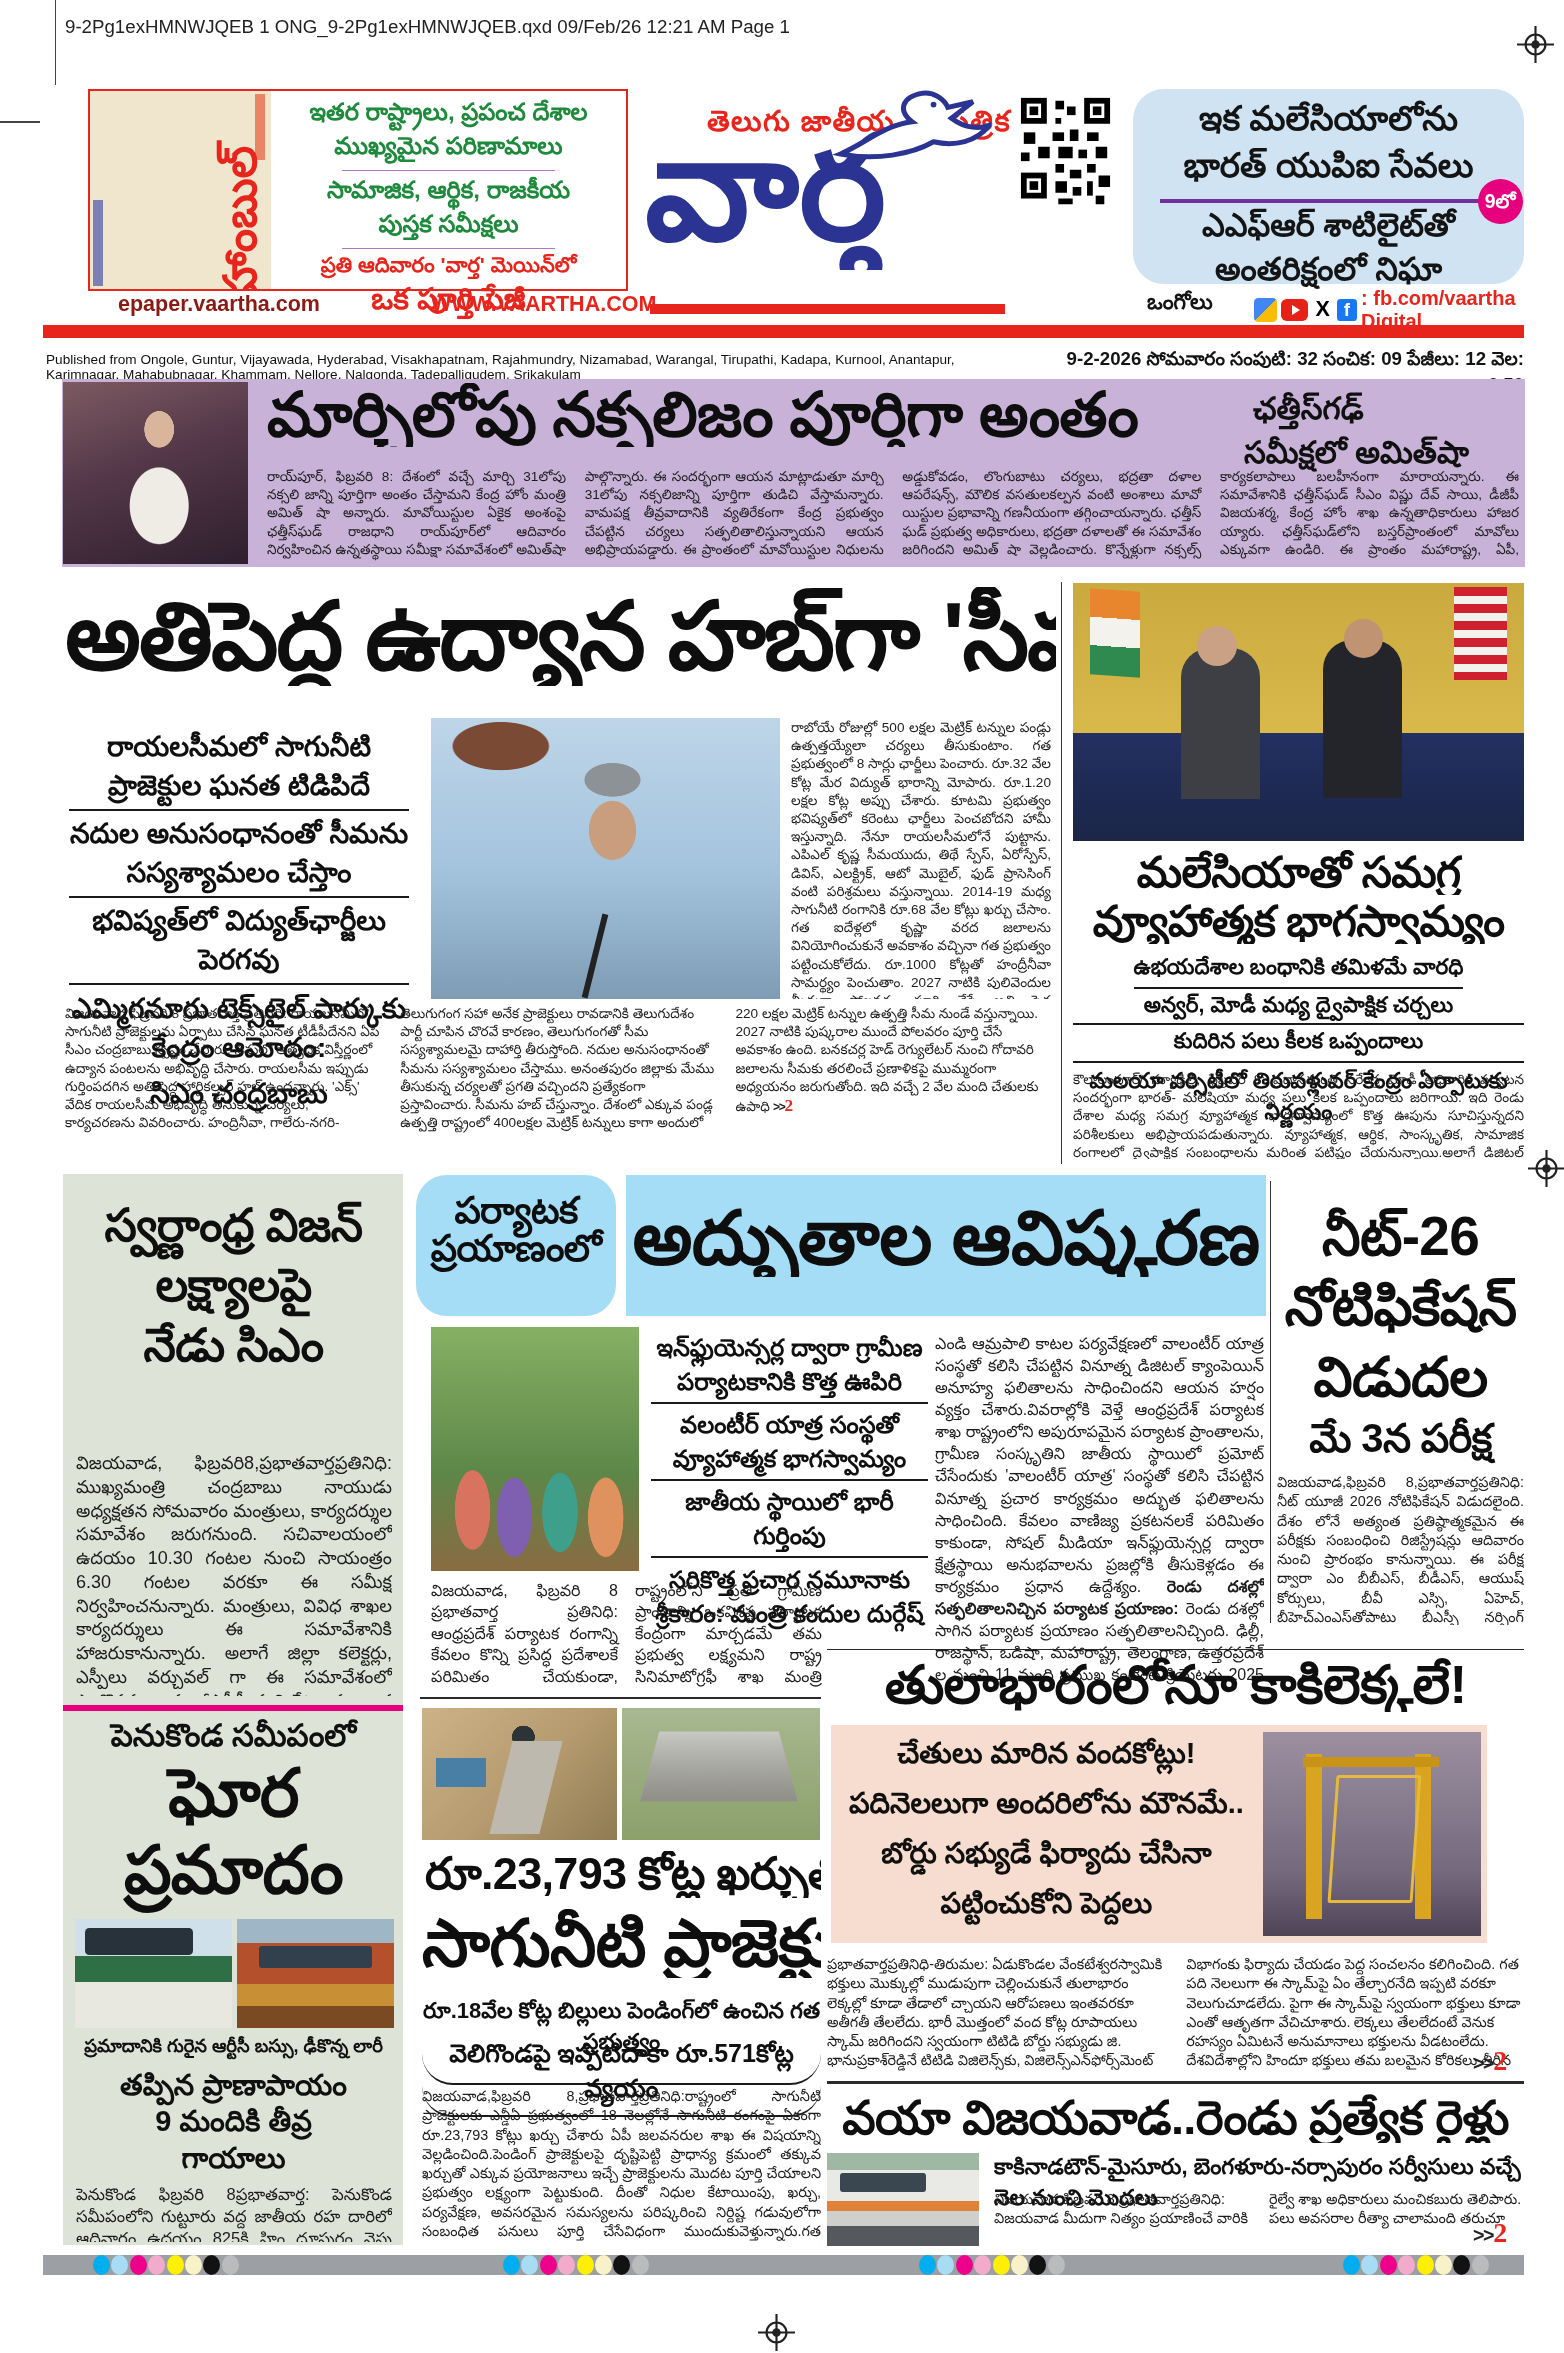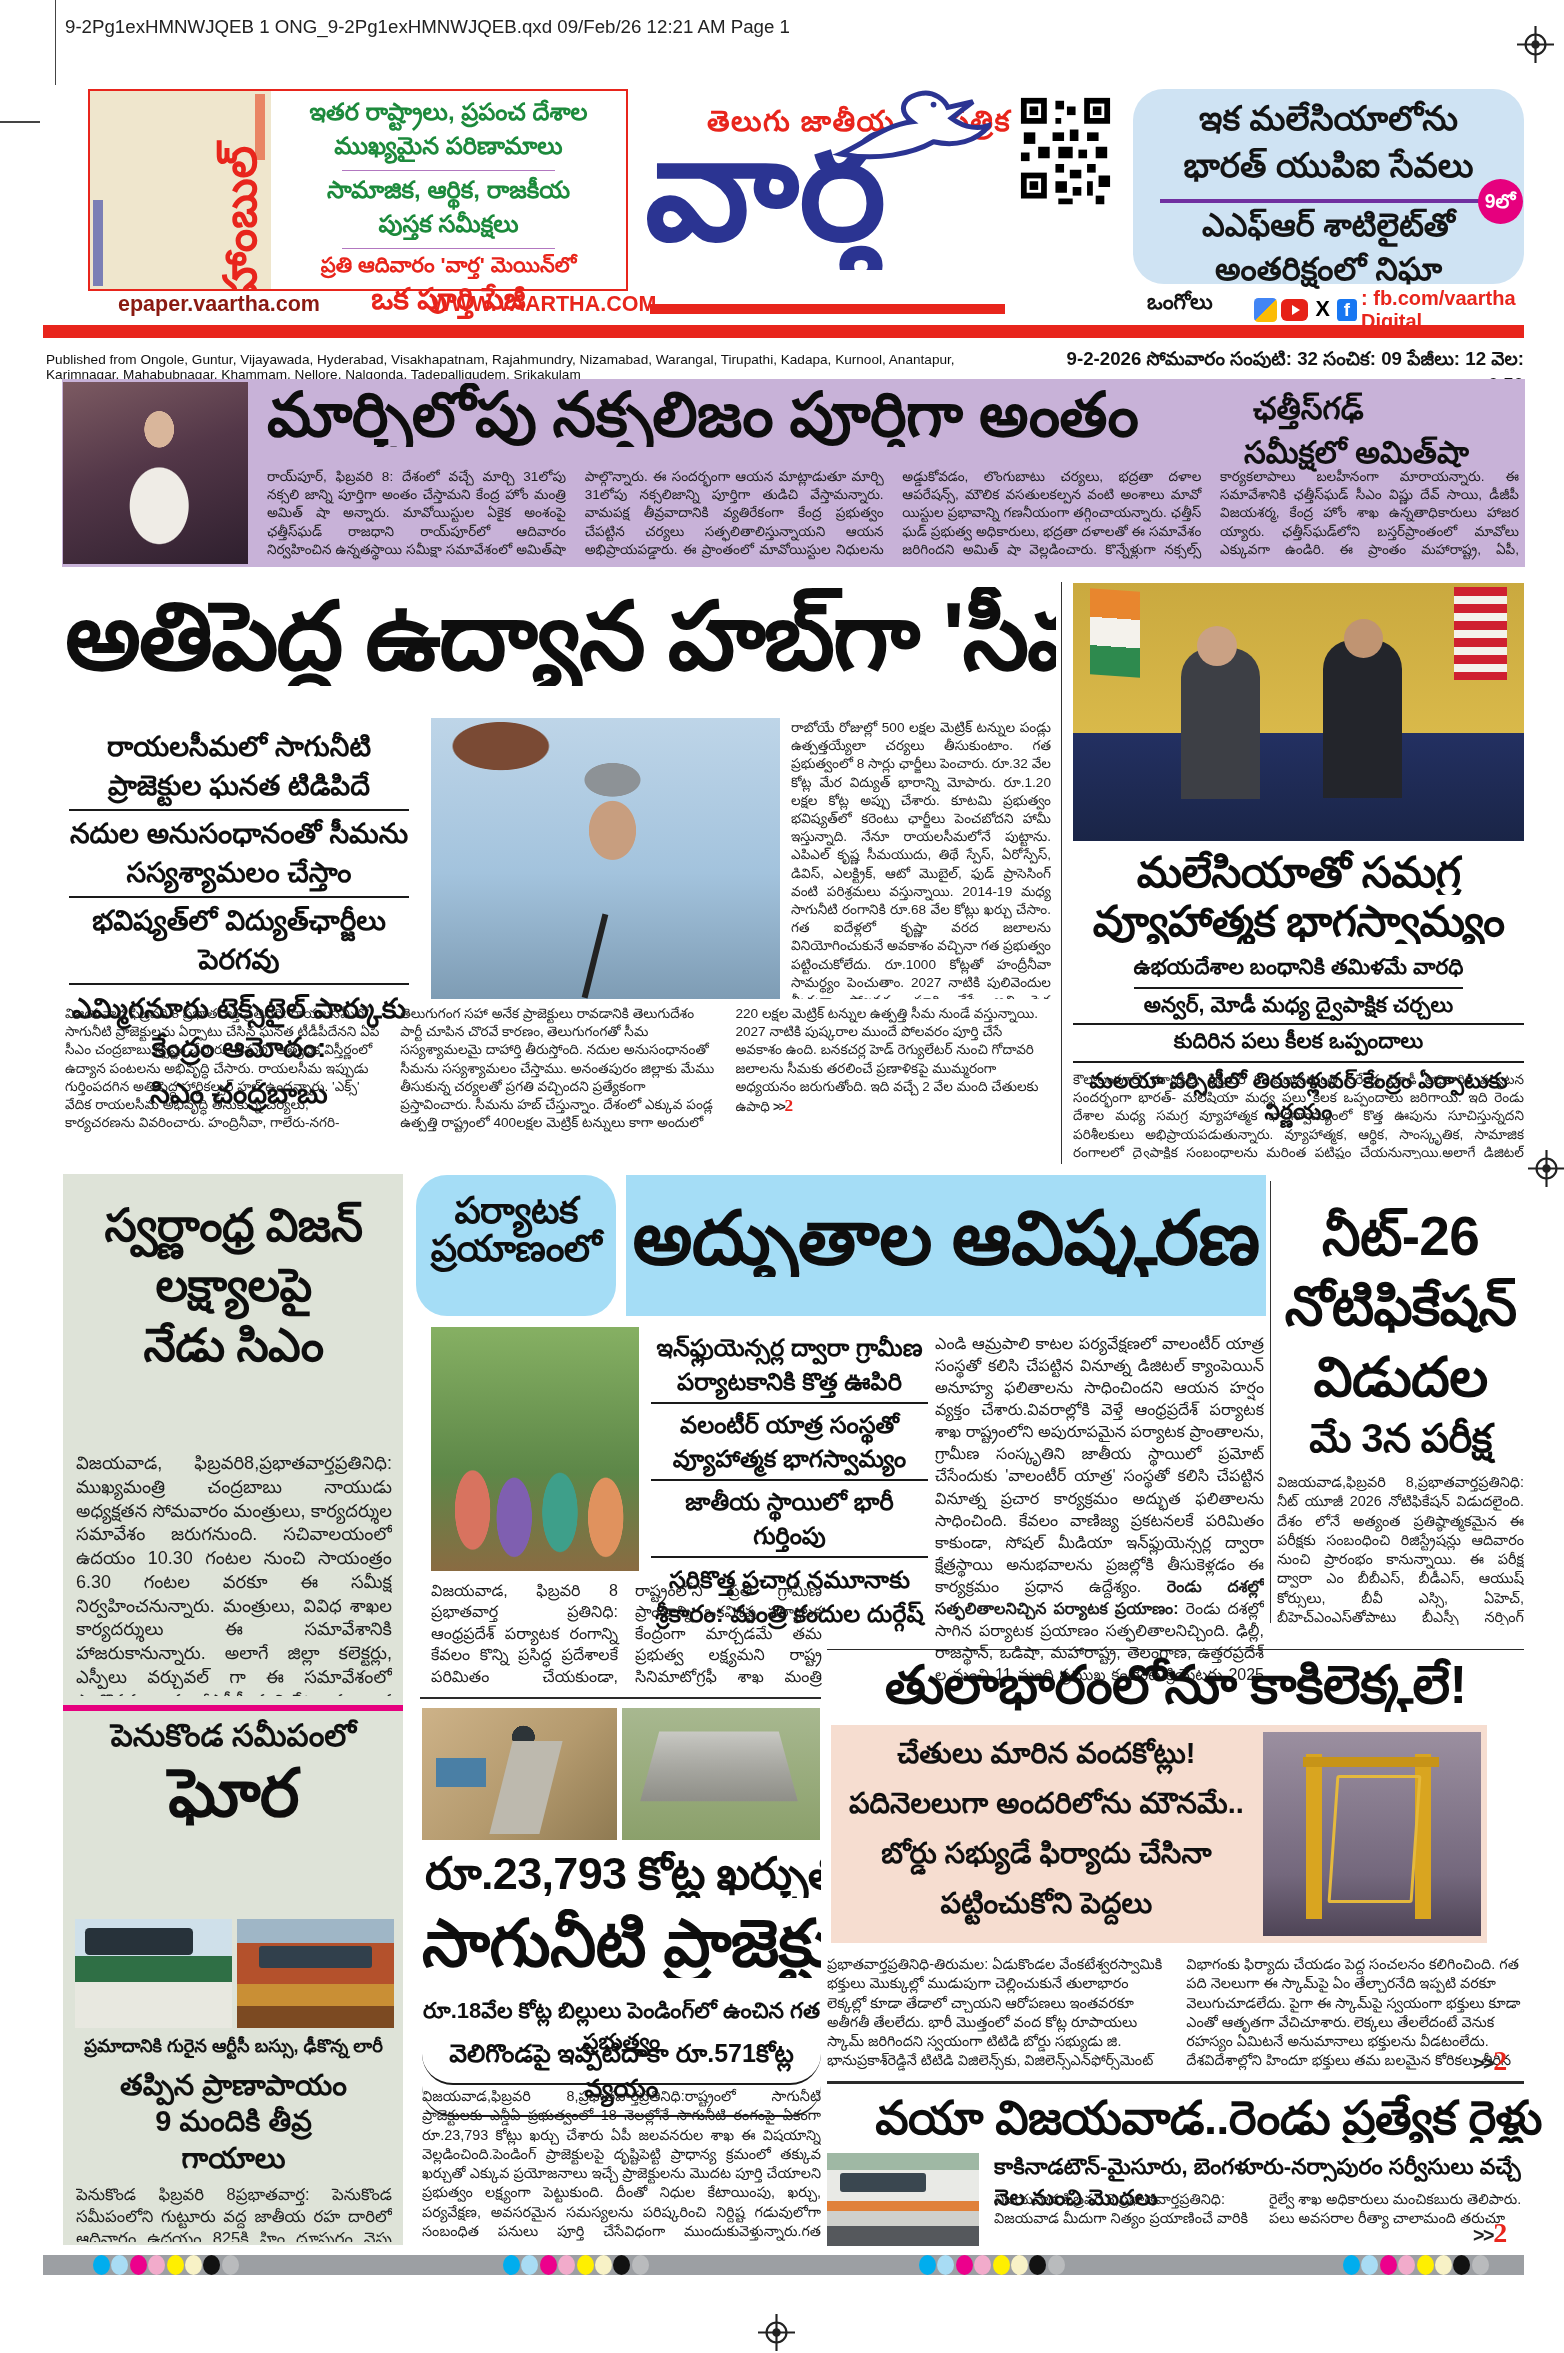--- a/index.html
+++ b/index.html
@@ -189,20 +189,21 @@
     <div>లక్ష్యాలపై</div>
     <div>నేడు సిఎం</div>
   </div>
   <div class="abs bodytxt just" style="left:76px;top:1452px;width:316px;height:244px;font-size:18px;line-height:1.32;overflow:hidden;">
     <span>విజయవాడ, ఫిబ్రవరి8,ప్రభాతవార్తప్రతినిధి: ముఖ్యమంత్రి చంద్రబాబు నాయుడు అధ్యక్షతన సోమవారం మంత్రులు, కార్యదర్శుల సమావేశం జరుగనుంది. సచివాలయంలో ఉదయం 10.30 గంటల నుంచి సాయంత్రం 6.30 గంటల వరకూ ఈ సమీక్ష నిర్వహించనున్నారు. మంత్రులు, వివిధ శాఖల కార్యదర్శులు ఈ సమావేశానికి హాజరుకానున్నారు. అలాగే జిల్లా కలెక్టర్లు, ఎస్పీలు వర్చువల్ గా ఈ సమావేశంలో పాల్గొననున్నారు. జీఎస్డీపీ వృద్ధి రేటు, స్వర్ణాంధ్ర 2047 విజన్ లక్ష్యాల్లో భాగంగా పది సూత్రాల అమలు, ఆదాయార్జన శాఖలు, కేంద్ర ప్రాయోజిత పథకాలకు సంబంధించిన యాక్షన్ ప్లాన్ పై ముఖ్యమంత్రి సమీక్షించనున్నారు. వీటితో పాటు రాష్ట్రంలోకి వచ్చిన వివిధ పెట్టు బడులు, ప్రస్తుతం రాష్ట్రంలో</span>
     
   </div>
   <div class="abs" style="left:63px;top:1705px;width:340px;height:5.7px;background:#e6007e;"></div>
   <div class="abs sub ctr" style="left:69px;top:1718px;width:329px;font-size:31px;">పెనుకొండ సమీపంలో</div>
   <div class="abs hl ctr" style="left:69px;top:1758px;width:329px;font-size:67px;text-align:center;">ఘోర</div>
+  <div class="abs hl ctr" style="left:69px;top:1835px;width:329px;font-size:67px;">ప్రమాదం</div>
   <div class="abs photo" style="left:75px;top:1919px;width:157px;height:109px;background:
       linear-gradient(180deg,#cfe0ea 0 34%,#2f6f45 34% 58%,#e8e8e0 58% 100%);">
     <div style="position:absolute;left:10px;top:8.6px;width:108px;height:27px;background:#27323a;border-radius:4.3px;"></div>
   </div>
   <div class="abs photo" style="left:237px;top:1919px;width:157px;height:109px;background:
       linear-gradient(180deg,#9fb6c6 0 22%,#b4512c 22% 60%,#c98f35 60% 80%,#7c4a22 80%);">
     <div style="position:absolute;left:21.5px;top:27px;width:113px;height:21.5px;background:#31404c;border-radius:2.9px;"></div>
   </div>
   <div class="abs sub ctr" style="left:69px;top:2036px;width:329px;font-size:18px;">ప్రమాదానికి గురైన ఆర్టీసీ బస్సు, ఢీకొన్న లారీ</div>
   <div class="abs sub ctr" style="left:69px;top:2067px;width:329px;font-size:29px;line-height:1.25;">
@@ -297,21 +298,21 @@
       <div style="position:absolute;left:69px;top:43px;width:79px;height:122px;border:3.6px solid #e5b93c;border-radius:2.9px;background:transparent;transform:skewX(-4deg);"></div>
     </div>
   </div>
   <div class="abs" style="left:827px;top:1955px;width:697px;height:119px;column-count:2;column-gap:21.5px;overflow:hidden;">
     <span class="bodytxt just" style="font-size:14.4px;">ప్రభాతవార్తప్రతినిధి-తిరుమల: ఏడుకొండల వేంకటేశ్వరస్వామికి భక్తులు మొక్కుల్లో ముడుపుగా చెల్లించుకునే తులాభారం లెక్కల్లో కూడా తేడాలో చ్చాయని ఆరోపణలు ఇంతవరకూ అతీగతీ తేలలేదు. భారీ మొత్తంలో వంద కోట్ల రూపాయలు స్కామ్ జరిగిందని స్వయంగా టిటిడి బోర్డు సభ్యుడు జి. భానుప్రకాశ్‌రెడ్డినే టిటిడి విజిలెన్స్‌కు, విజిలెన్స్‌ఎన్‌ఫోర్స్‌మెంట్ విభాగంకు ఫిర్యాదు చేయడం పెద్ద సంచలనం కలిగించింది. గత పది నెలలుగా ఈ స్కామ్‌పై ఏం తేల్చారనేది ఇప్పటి వరకూ వెలుగుచూడలేదు. పైగా ఈ స్కామ్‌పై స్వయంగా భక్తులు కూడా ఎంతో ఆతృతగా వేచిచూశారు.</span>
     <span class="bodytxt just" style="font-size:14.4px;">లెక్కలు తేలలేదంటే వెనుక రహస్యం ఏమిటనే అనుమానాలు భక్తులను వీడటంలేదు. దేశవిదేశాల్లోని హిందూ భక్తులు తమ బలమైన కోరికలు తీరిన వెంటనే తులాభారం మొక్కులు చెల్లించుకుంటామని మొక్కు తుంటారు. రోజువారీగా సామాన్యభక్తుల నుండి చిన్నపిల్లలు, ప్రముఖులు కూడా తిరుమల వెంకన్న దర్శనంలో భాగంగా తులాభారం  మొక్కుల కానుకలు సమర్పించుకుంటారు. తులాభారం త్రాసులో ఓ వైపు భక్తుడు, మరోవైపు నాణేలు, చక్కెర, బెల్లం, కలకండ,డ్రైఫ్రూట్స్,బియ్యం ఇలా ఏదైనా వారి బరువుకు తగ్గట్లు మొక్కుబడులుగా సమర్పిస్తారు. అంతే బరువుకు సరిపడే నగదును టిటిడికి అందిస్తారు. ఇక్కడ రెండు,</span>
   </div>
   <div class="abs jump" style="left:1473px;top:2045px;font-size:18.7px;"><i>&gt;&gt;</i><b>2</b></div>
 
   <div class="abs rule" style="left:827px;top:2081px;width:697px;height:2.9px;"></div>
-  <div class="abs hl ctr nw" style="left:860px;top:2094px;width:697px;font-size:47px;">వయా విజయవాడ..రెండు ప్రత్యేక రైళ్లు</div>
+  <div class="abs hl ctr nw" style="left:827px;top:2094px;width:697px;font-size:47px;">వయా విజయవాడ..రెండు ప్రత్యేక రైళ్లు</div>
   <div class="abs photo" style="left:827px;top:2153px;width:152px;height:93px;background:
       linear-gradient(180deg,#9fb8a4 0 18%,#e9eae6 18% 52%,#e0813a 52% 62%,#cfd0cc 62% 78%,#55585c 78%);">
     <div style="position:absolute;left:13px;top:20px;width:86px;height:18.7px;background:#3a4750;border-radius:2.9px;"></div>
   </div>
   <div class="abs sub" style="left:994px;top:2154px;width:530px;font-size:22px;">కాకినాడటౌన్-మైసూరు, బెంగళూరు-నర్సాపురం సర్వీసులు వచ్చే నెల నుంచి మొదలు</div>
   <div class="abs" style="left:994px;top:2190px;width:530px;height:56px;column-count:2;column-gap:20px;overflow:hidden;">
     <span class="bodytxt just" style="font-size:14.4px;">విజయవాడ,ఫిబ్రవరి 8,ప్రభాతవార్తప్రతినిధి: విజయవాడ మీదుగా నిత్యం ప్రయాణించే వారికి రైల్వే శాఖ అధికారులు మంచికబురు తెలిపారు. పలు అవసరాల రీత్యా చాలామంది తరుచూ ప్రయాణాలు చేస్తుంటారు. ఈ</span>
     
   </div>
   <div class="abs jump" style="left:1473px;top:2217px;font-size:18.7px;"><i>&gt;&gt;</i><b>2</b></div>

